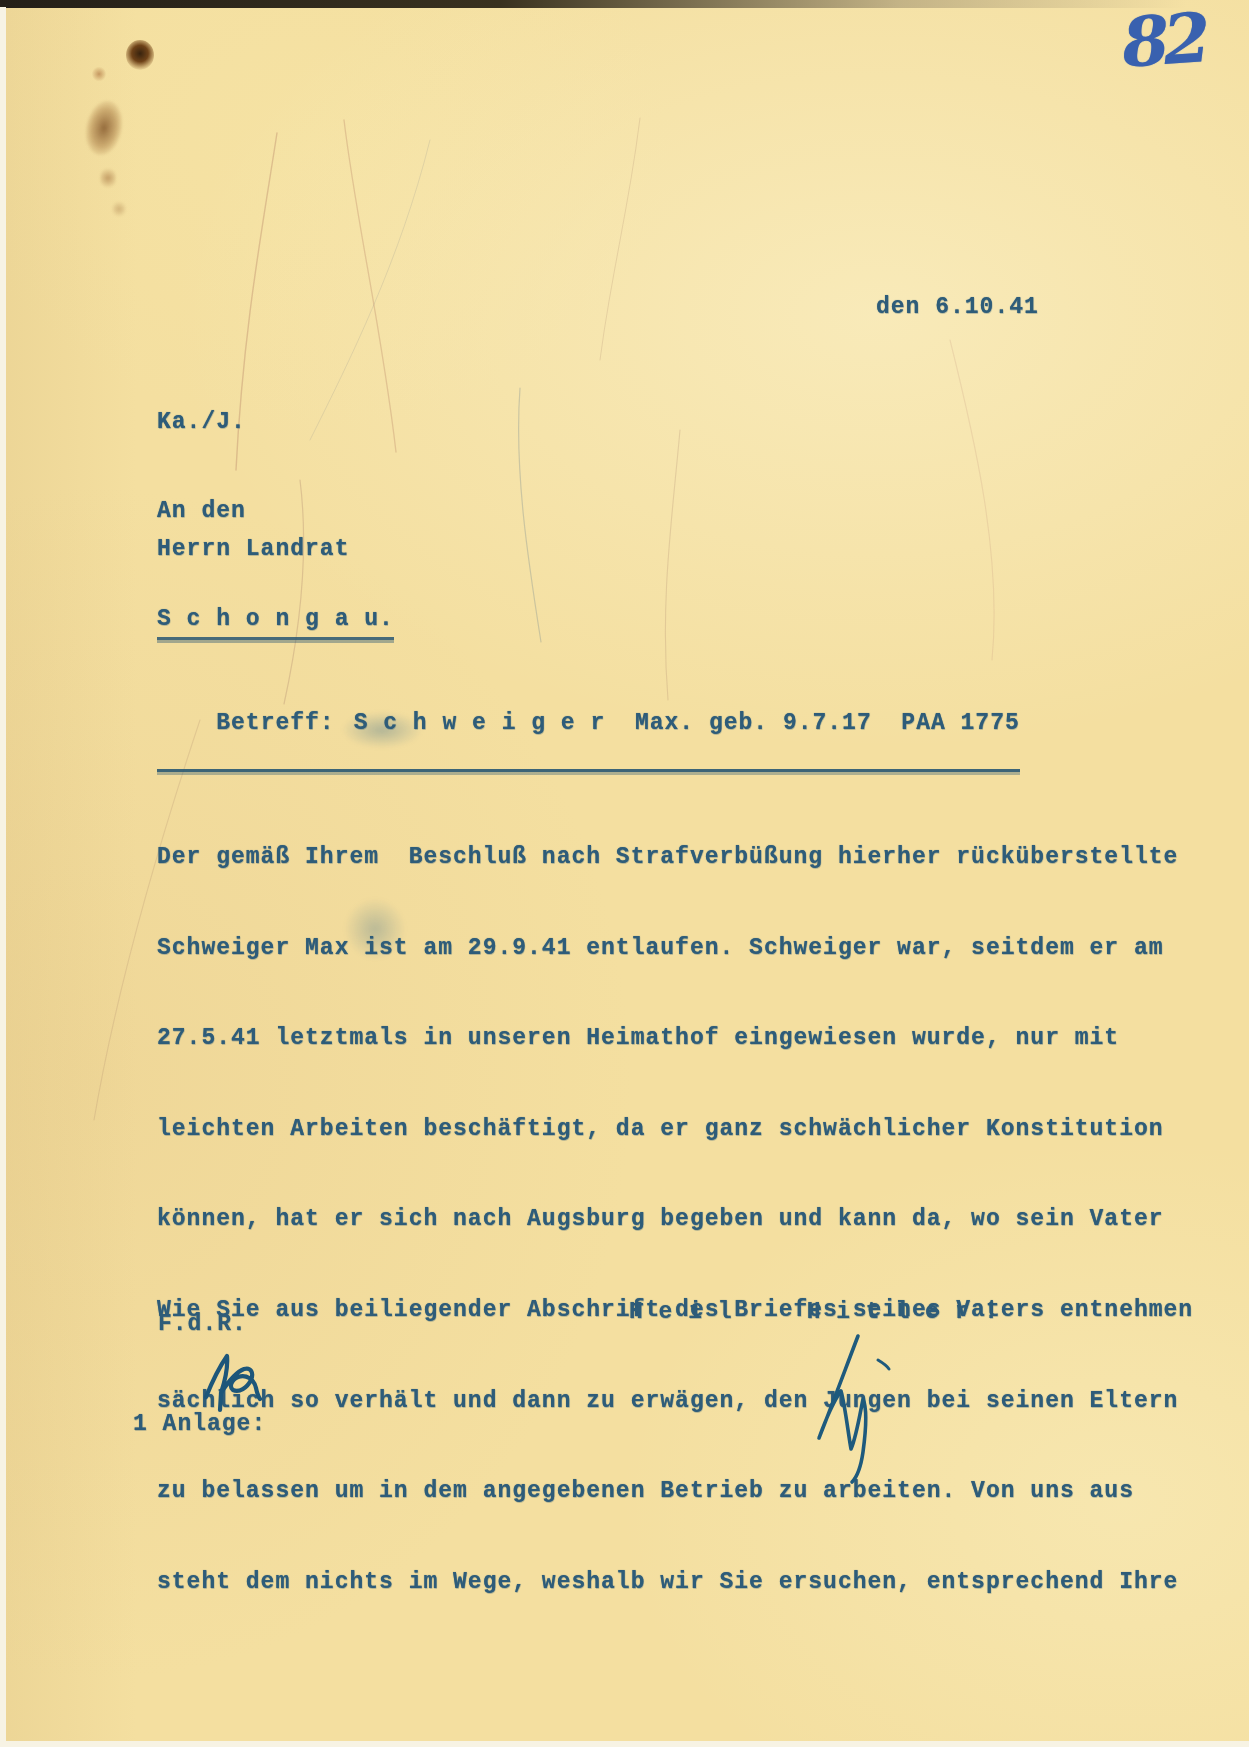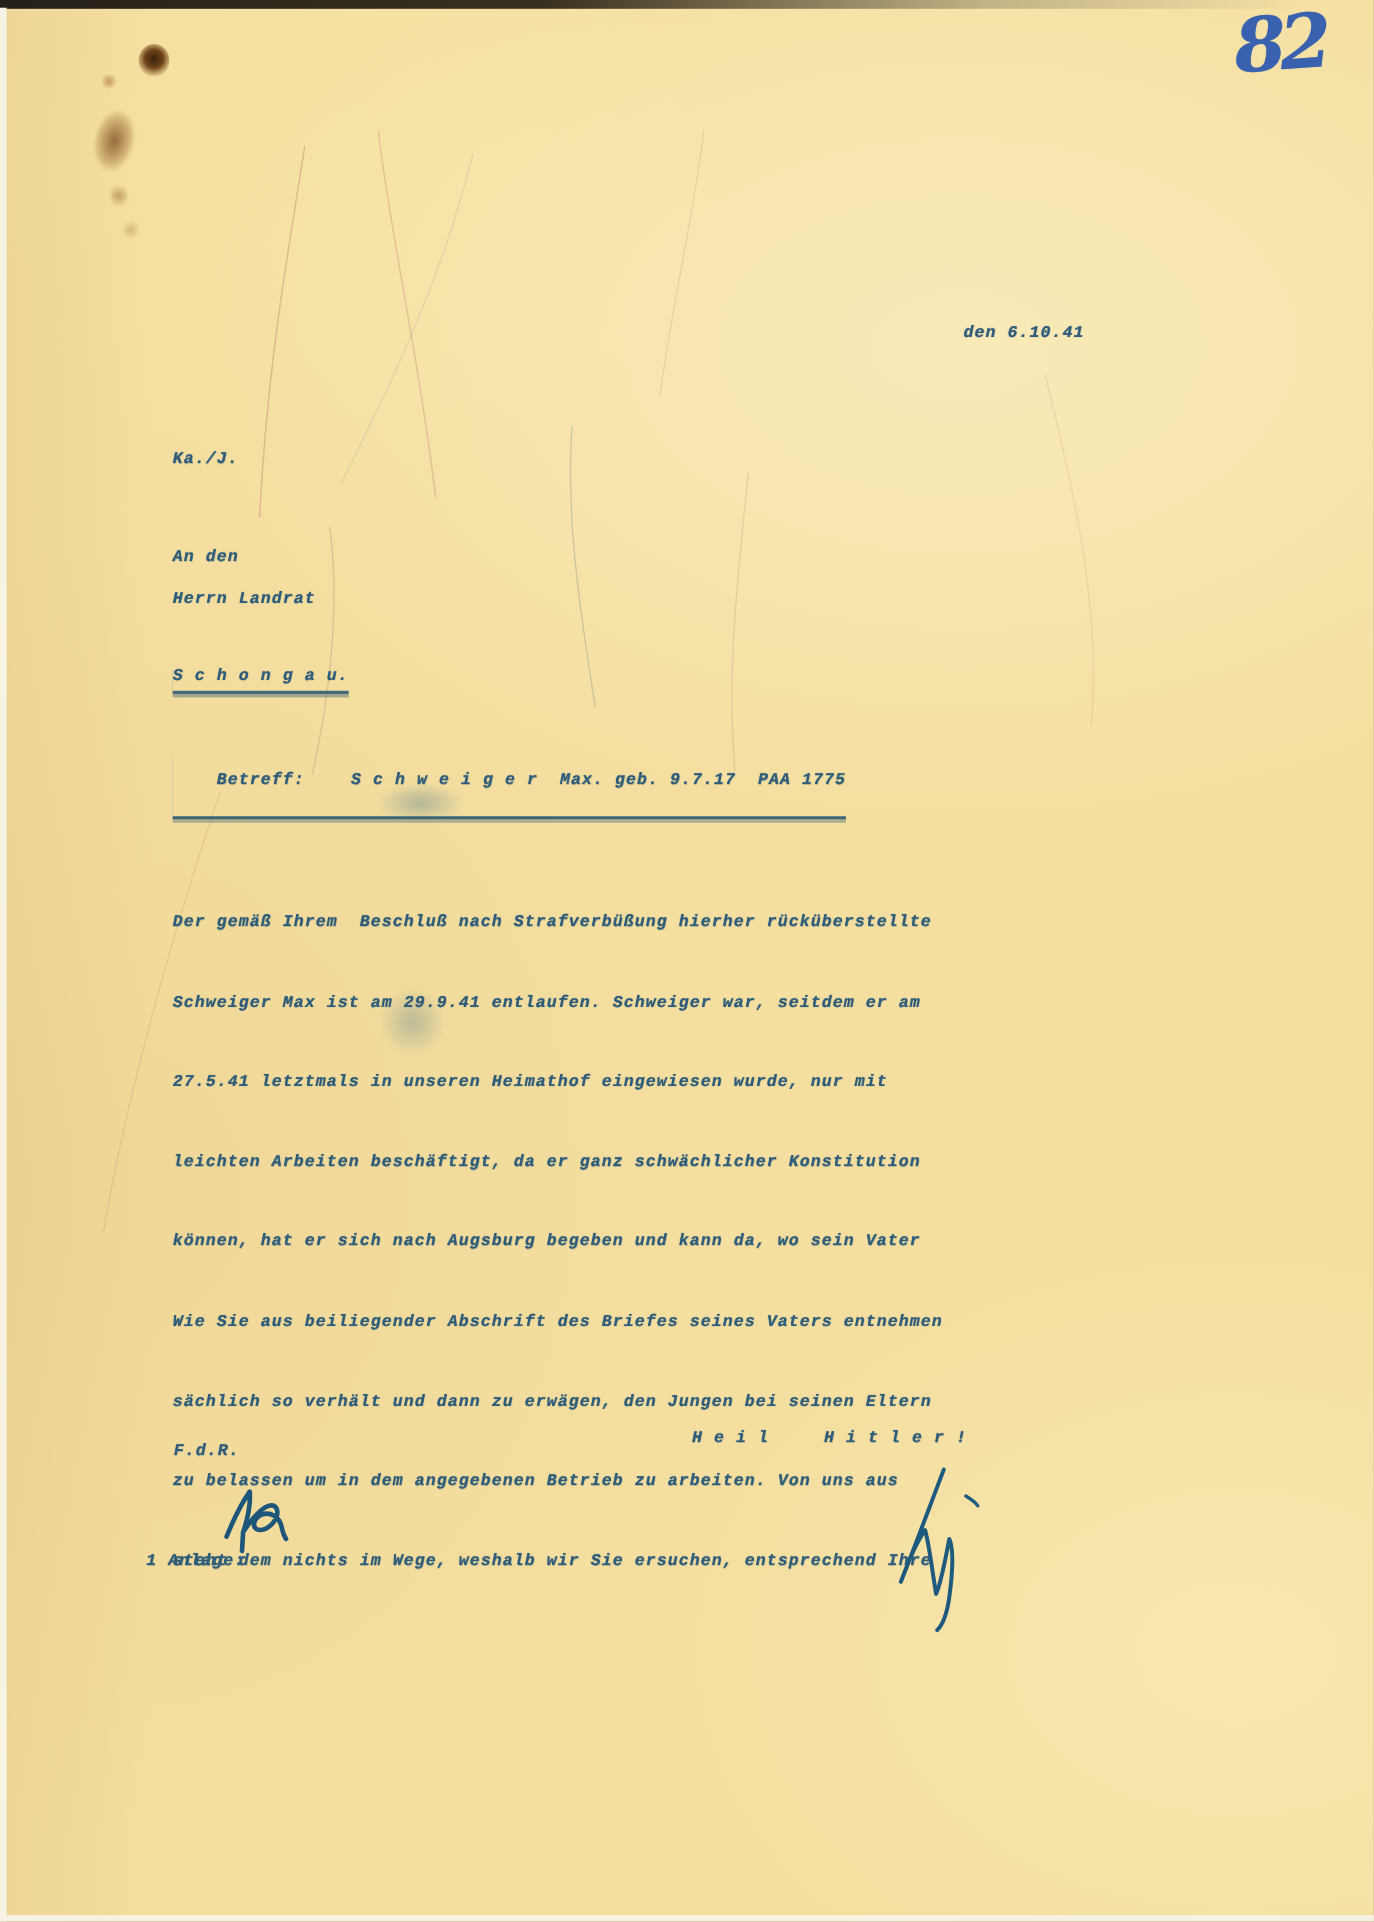--- a/index.html
+++ b/index.html
@@ -12,34 +12,34 @@
       radial-gradient(720px 520px at 90% 86%, rgba(250,238,190,.5), rgba(250,238,190,0) 70%),
       radial-gradient(520px 420px at 25% 8%, rgba(246,228,165,.6), rgba(246,228,165,0) 70%),
       #f4dfa0;
     font-family:"Liberation Mono",monospace;
   }
   .edge-top{position:absolute;top:0;left:0;right:0;height:8px;
     background:linear-gradient(to right,#241f18 0%,#39311f 40%,rgba(120,108,85,.4) 72%,rgba(205,192,160,0) 95%);}
   .edge-left{position:absolute;top:7px;left:0;bottom:0;width:6px;background:#f7f3e4;}
   .edge-bottom{position:absolute;left:0;right:0;bottom:0;height:6px;background:#f7f3e4;}
 
-  .tw{position:absolute;font-weight:700;font-size:15px;letter-spacing:1px;
-      color:#2e5c79;white-space:pre;text-shadow:0 0 1px rgba(46,92,121,.7),0.5px 0.5px 0 rgba(46,92,121,.25);font-style:italic;}
+  .tw{position:absolute;font-weight:700;font-size:23px;letter-spacing:1px;
+      color:#2e5c79;white-space:pre;text-shadow:0 0 1px rgba(46,92,121,.7),0.5px 0.5px 0 rgba(46,92,121,.25);}
 
   .date{left:876px;top:294px;}
   .ref{left:157px;top:409px;}
   .addr1{left:157px;top:498px;}
   .addr2{left:157px;top:536px;text-align:center;}
   .city{left:157px;top:606px;padding-bottom:5px;
         border-bottom:3px solid rgba(40,86,114,.85);
         box-shadow:0 3px 0 rgba(40,86,114,.4);}
   .subject{left:157px;top:684px;padding-bottom:7px;
         border-bottom:3px solid rgba(40,86,114,.9);
         box-shadow:0 3px 0 rgba(40,86,114,.35);}
-  .subject .subj-text{margin-left:42px;}
+  .subject .subj-text{margin-left:19px;}
   .body-block{left:157px;top:786px;width:1085px;}
   .body-block .line{line-height:38.6px;white-space:pre;}
   .fdr{left:158px;top:1311px;}
   .heil{left:629px;top:1299px;}
   .anlage{left:133px;top:1411px;text-align:center;}
 
   .folio{position:absolute;left:1122px;top:0px;
      font-family:"DejaVu Serif",serif;font-style:italic;font-weight:700;
      font-size:68px;letter-spacing:-6px;color:#2a57b0;transform:rotate(-4deg);
      text-shadow:0 0 1px rgba(42,87,176,.55);opacity:.92;}

